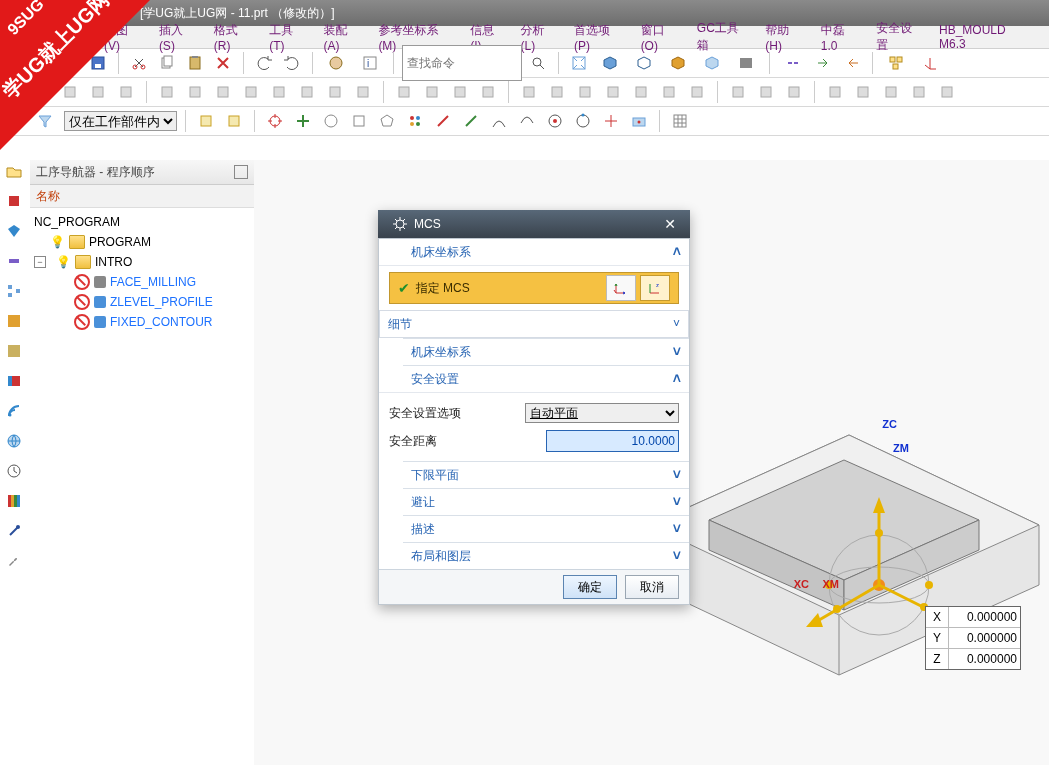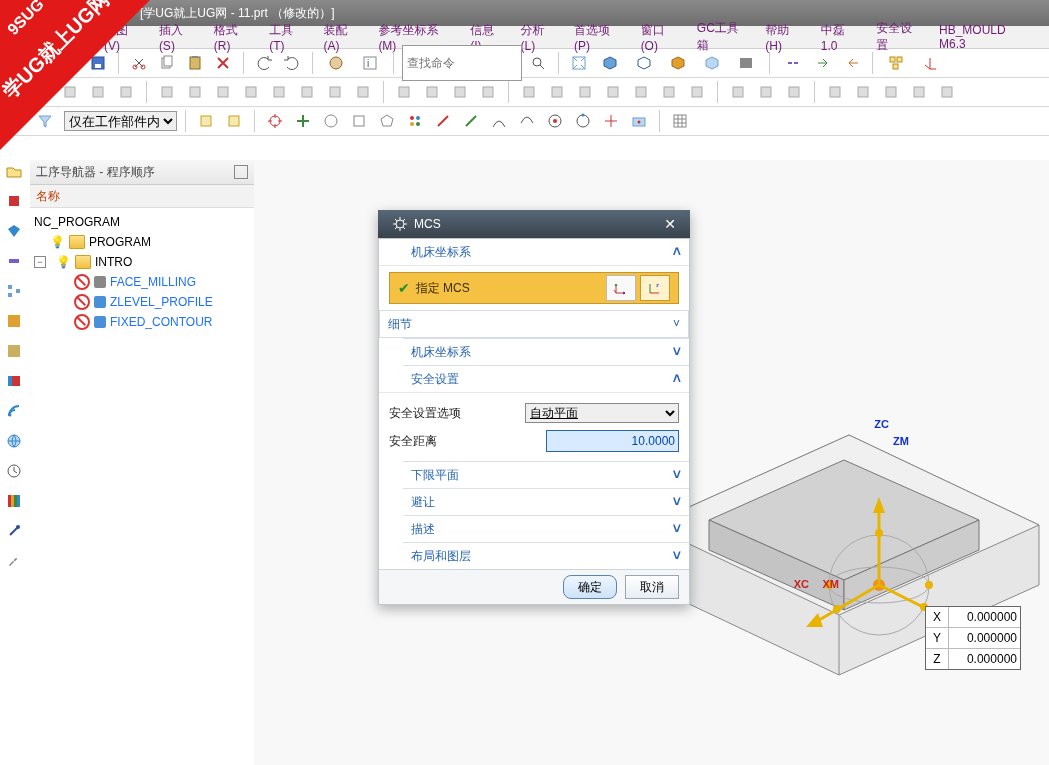--- a/index.html
+++ b/index.html
@@ -187,21 +187,21 @@
   text-align:right;font-size:12px;padding-right:3px;color:#0045aa;
 }
 .buttons{
   height:34px;display:flex;align-items:center;justify-content:flex-end;
   gap:8px;padding-right:10px;background:#f4f6f8;border-top:1px solid #ccd5de;
 }
 .buttons button{
   height:24px;padding:0 14px;border:1px solid #9aa6b2;
   background:linear-gradient(180deg,#fff,#e8edf3);font-size:12px;
 }
-.buttons button.primary{border-color:#5b84b1;background:linear-gradient(180deg,#eef6ff,#cfe2f7);border-radius:8px;}
+.buttons button.primary{border-color:#5b84b1;background:linear-gradient(180deg,#eef6ff,#cfe2f7);}
 
 .axislabel{position:absolute;font-size:11px;font-weight:bold;}
 </style>
 </head>
 <body>
 
 <div class="watermark"></div>
 <div class="watermark-txt small">9SUG</div>
 <div class="watermark-txt">学UG就上UG网</div>
 
@@ -784,22 +784,22 @@
     <line x1="260" y1="320" x2="330" y2="355" stroke="#e8b400" stroke-width="3"></line>
     <polygon points="338,359 320,360 326,346" fill="#e8b400"></polygon>
     <line x1="260" y1="320" x2="195" y2="358" stroke="#e8b400" stroke-width="3"></line>
     <polygon points="187,362 204,362 199,348" fill="#e8b400"></polygon>
     <circle cx="260" cy="268" r="4" fill="#e8b400"></circle>
     <circle cx="305" cy="342" r="4" fill="#e8b400"></circle>
     <circle cx="218" cy="344" r="4" fill="#e8b400"></circle>
     <circle cx="210" cy="320" r="4" fill="#e8b400"></circle>
     <circle cx="310" cy="320" r="4" fill="#e8b400"></circle>
   </svg>
-  <span class="axislabel" style="color:#1030d0;right:160px;bottom:335px">ZC</span>
-  <span class="axislabel" style="color:#1030d0;right:140px;bottom:318px">ZM</span>
+  <span class="axislabel" style="color:#1030d0;right:152px;bottom:335px">ZC</span>
+  <span class="axislabel" style="color:#1030d0;right:140px;bottom:311px">ZM</span>
   <span class="axislabel" style="color:#c82020;right:240px;bottom:175px">XC</span>
   <span class="axislabel" style="color:#c82020;right:210px;bottom:175px">XM</span>
 
   <div class="xyzbox">
     <div class="row">
         <div class="lab">X</div>
         <div class="val">0.000000</div>
       </div>
     <div class="row">
         <div class="lab">Y</div>

